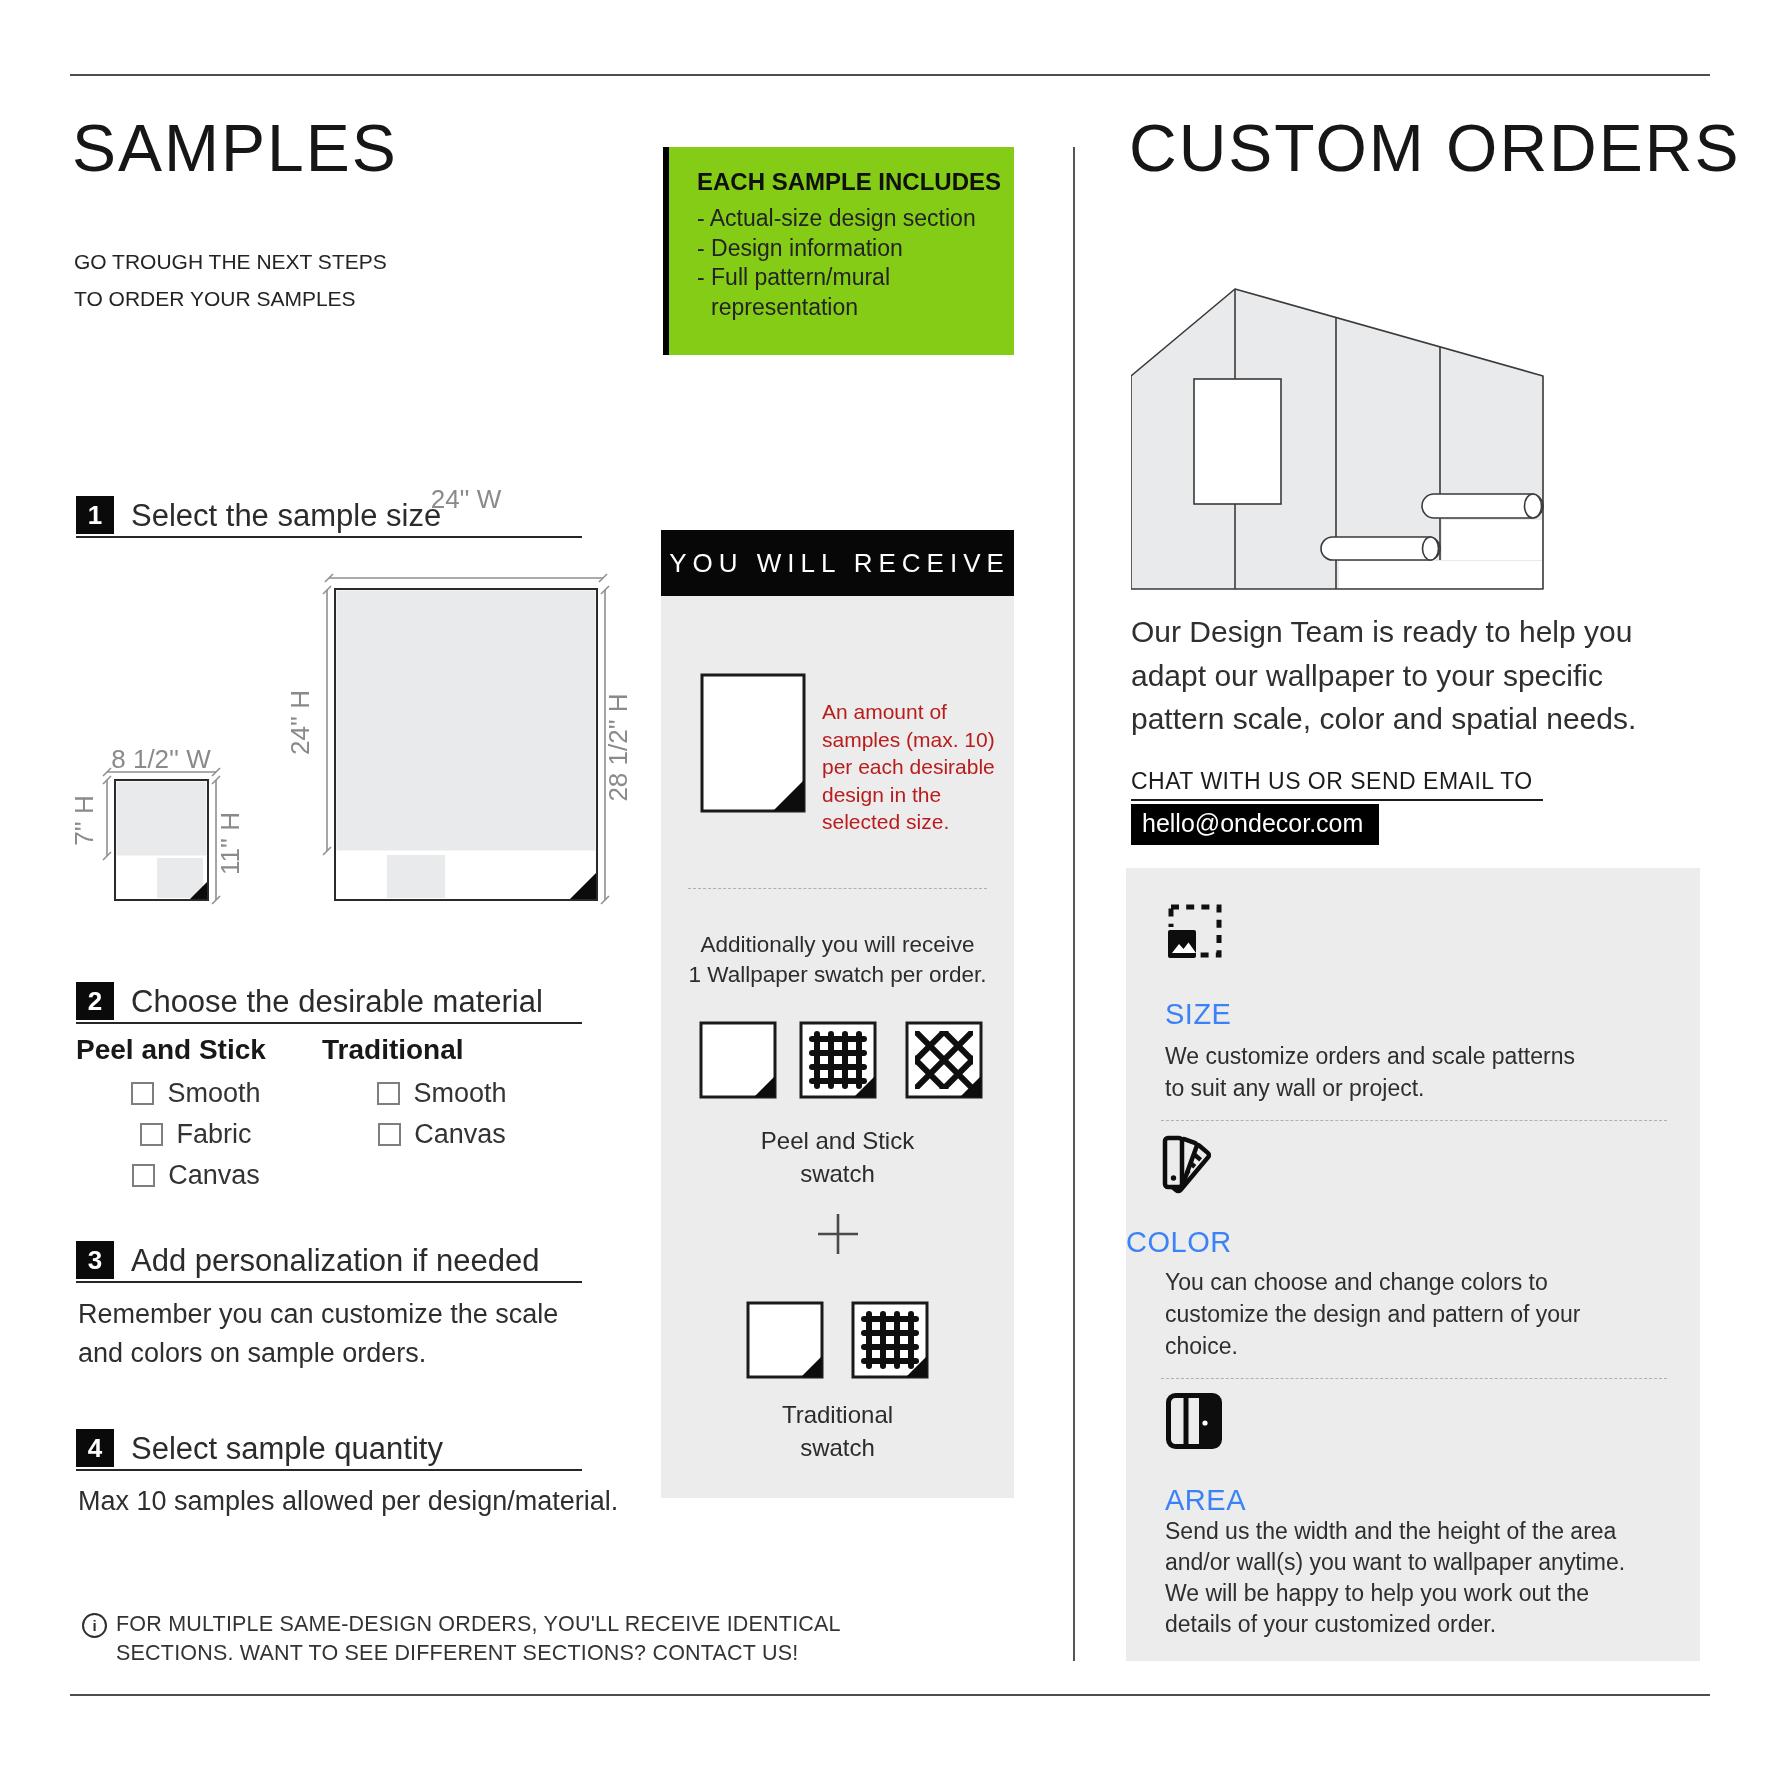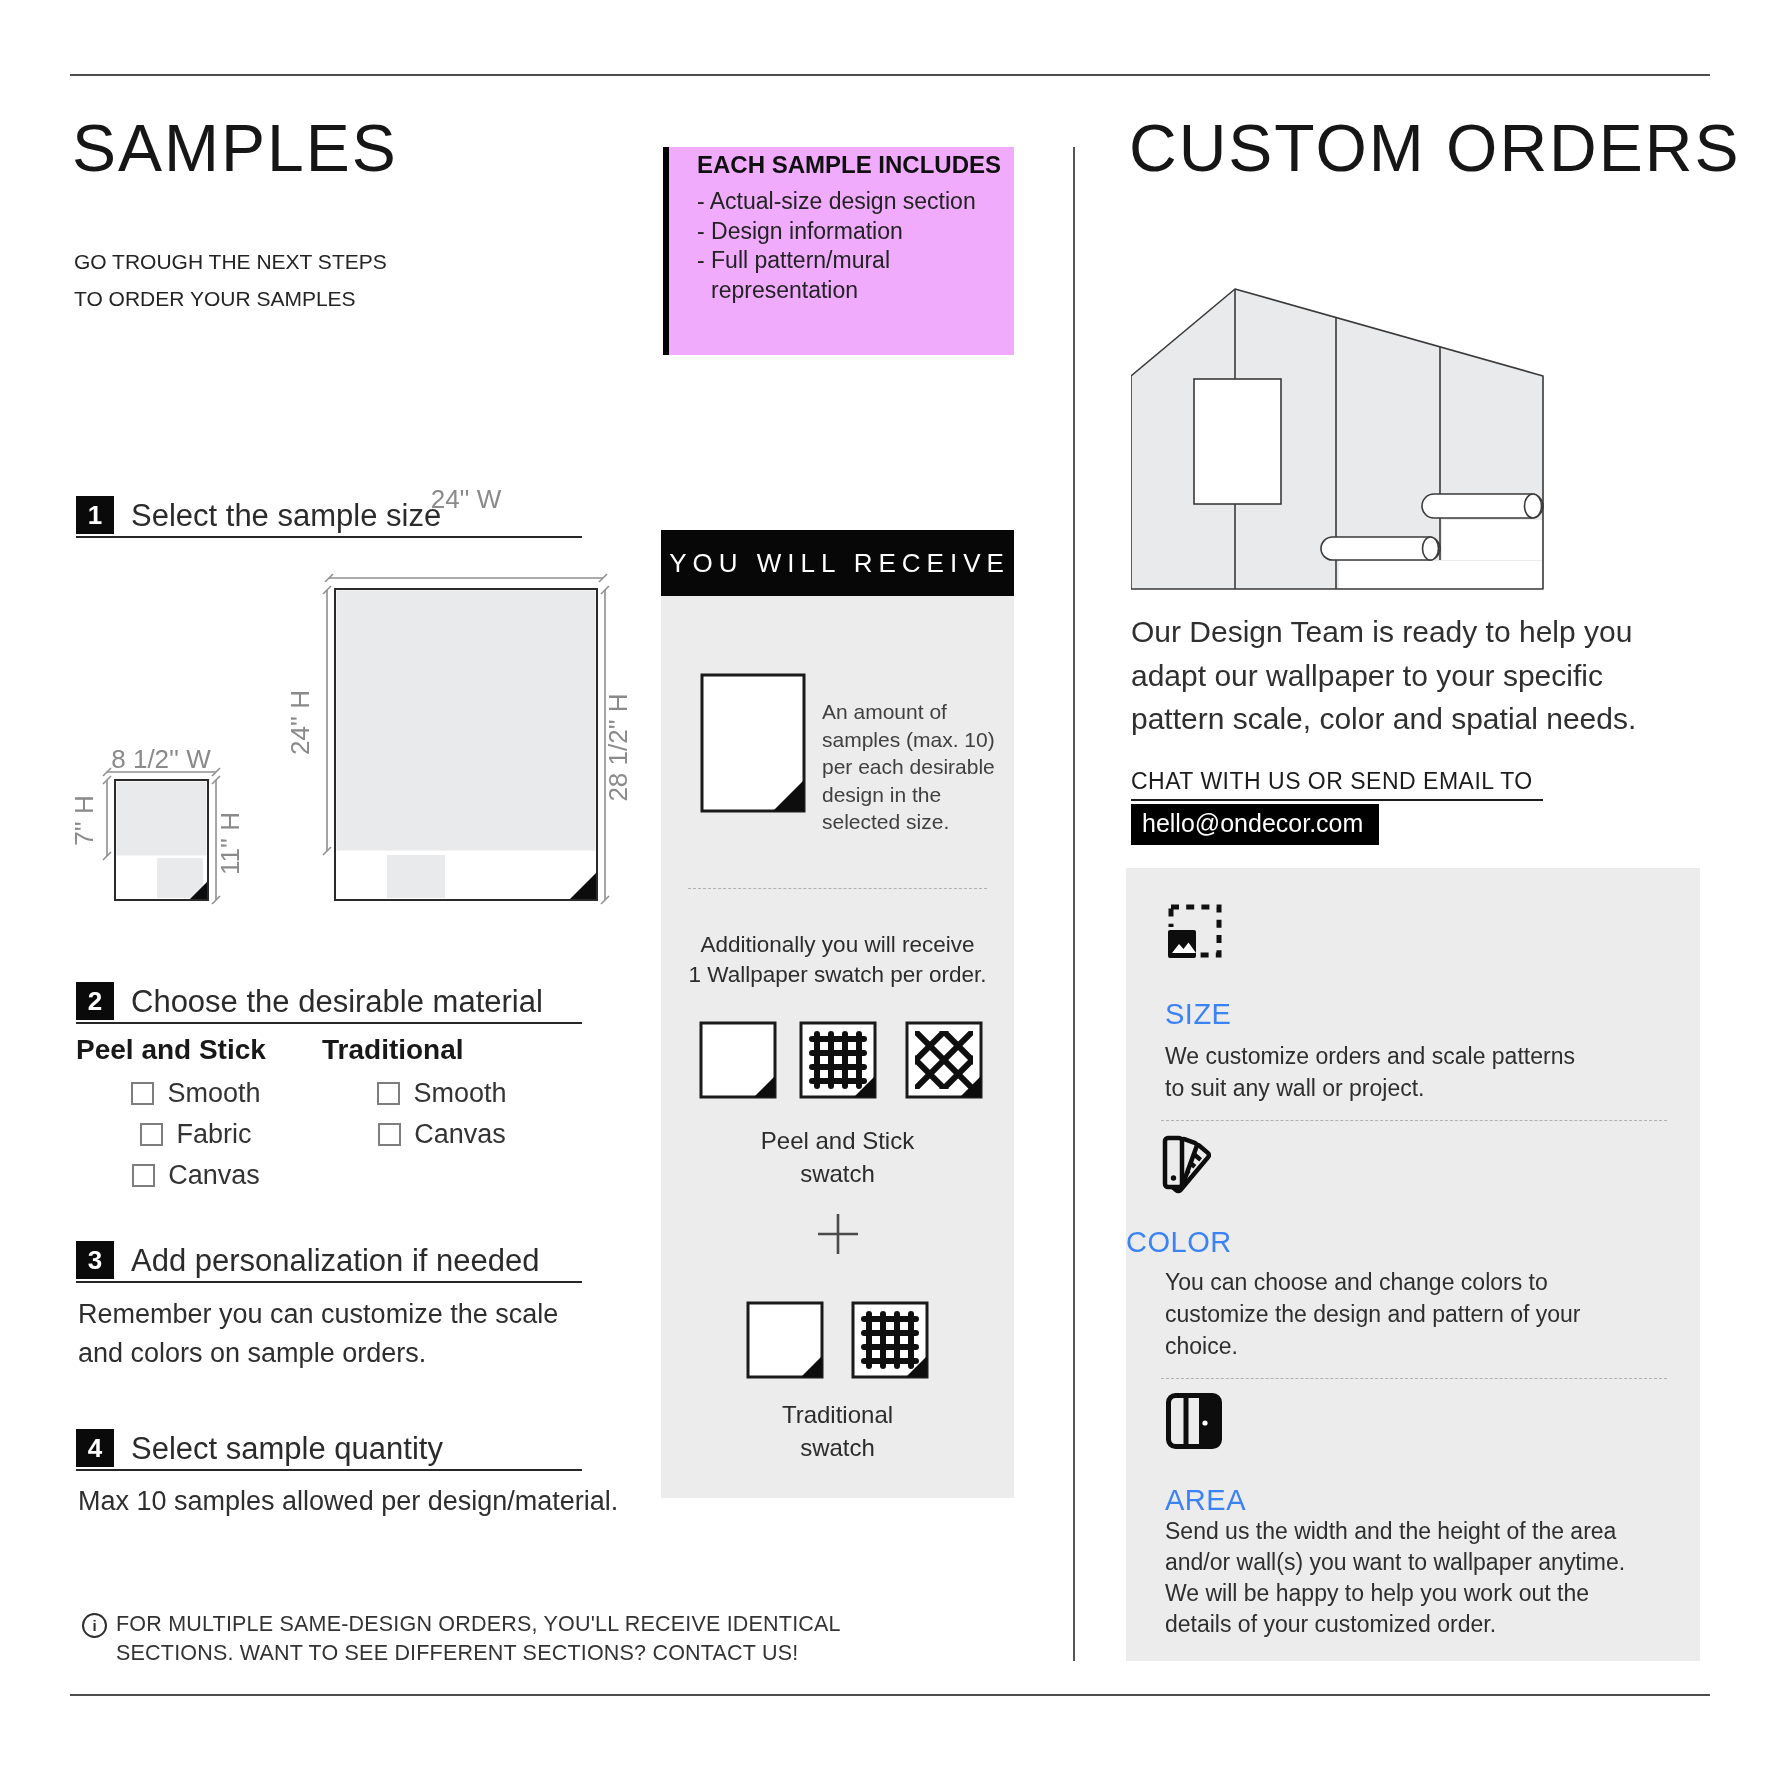--- a/index.html
+++ b/index.html
@@ -4,22 +4,22 @@
 <style>
   html,body{margin:0;padding:0;background:#fff;}
   .page{position:relative;width:1780px;height:1780px;background:#ffffff;overflow:hidden;
         font-family:"Liberation Sans",sans-serif;color:#222;}
   .abs{position:absolute;}
   .pre{white-space:pre-line;}
   .rule{background:#4d4d4d;height:2px;}
   .big-title{font-size:66px;font-weight:300;letter-spacing:2px;color:#161616;}
   .intro{font-size:21px;line-height:37px;color:#242424;}
   
-  .inc-box{width:351px;height:208px;background:#f0abfc;border-left:6px solid #000;
-           box-sizing:border-box;padding:4px 10px 0 28px;}
+  .inc-box{width:351px;height:208px;background:#84cc16;border-left:6px solid #000;
+           box-sizing:border-box;padding:21px 10px 0 28px;}
   .inc-title{font-size:24px;font-weight:bold;color:#101010;margin-bottom:8px;}
   .inc-item{font-size:23px;line-height:29.5px;color:#232323;padding-left:14px;text-indent:-14px;}
   
   .step{width:506px;height:40px;border-bottom:2px solid #262626;display:flex;gap:17px;align-items:flex-start;}
   .badge{width:38px;height:38px;background:#0a0a0a;color:#fff;font-size:26px;font-weight:bold;
          display:flex;align-items:center;justify-content:center;flex:0 0 auto;}
   .step-label{font-size:31px;line-height:40px;color:#2b2b2b;}
   .body-text{font-size:27px;line-height:39px;color:#2e2e2e;}
   .dim-label{font-size:26px;color:#8a8a8a;text-align:center;}
   .rot{transform:rotate(-90deg);}
@@ -29,21 +29,21 @@
   .chk{width:19px;height:19px;border:2px solid #7e7e7e;background:#fff;flex:0 0 auto;}
   .mat-opt{font-size:27px;color:#333;}
   
   .foot-icon{width:21px;height:21px;border:2px solid #2e2e2e;border-radius:50%;
              font-size:15px;line-height:21px;text-align:center;color:#2e2e2e;font-weight:bold;}
   .foot-text{font-size:21.5px;line-height:28.5px;letter-spacing:0.2px;color:#333;}
   
   .receive-bar{width:353px;height:66px;background:#070707;color:#fff;display:flex;
                align-items:center;justify-content:center;font-size:26px;letter-spacing:6px;padding-left:4px;box-sizing:border-box;}
   .mid-panel{width:353px;height:902px;background:#ececec;}
-  .amount{font-size:21px;line-height:27.5px;color:#404040;}
+  .amount{font-size:21px;line-height:27.5px;color:#b91c1c;}
   .dashed{border-top:1px dashed #b0b0b0;height:0;}
   .centered{text-align:center;}
   .addl{font-size:22.5px;line-height:29.5px;color:#2c2c2c;}
   .swatch-label{font-size:24px;line-height:33px;color:#2c2c2c;}
   
   .divider{width:2px;background:#555;}
   .c-intro{font-size:30px;line-height:43.5px;color:#2f2f2f;}
   .chat{font-size:23px;letter-spacing:0.5px;color:#1c1c1c;}
   .email{display:inline-block;background:#000;color:#fff;font-size:25px;padding:5px 16px 7px 11px;}
   .r-panel{width:574px;height:793px;background:#ececec;}

